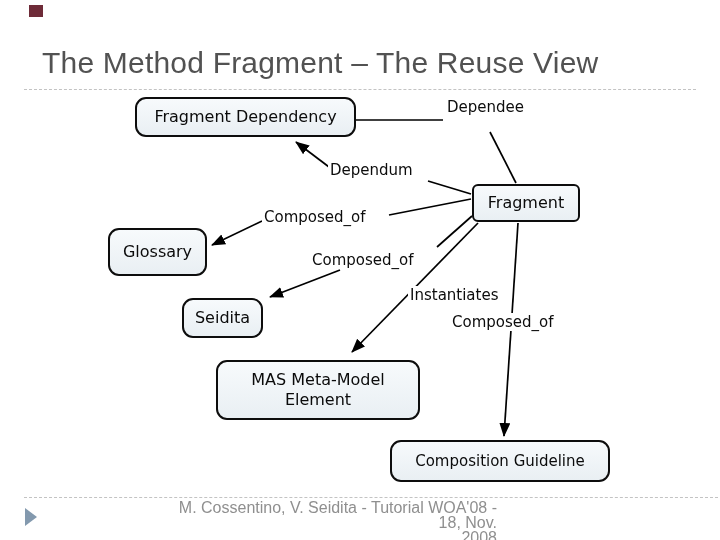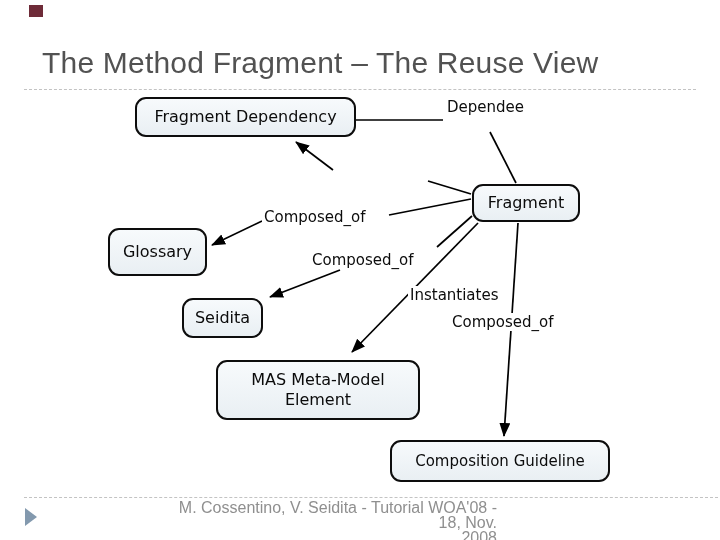--- a/index.html
+++ b/index.html
@@ -30,21 +30,21 @@
   #l-composed3{left:450px;top:313px;}
 
   .node{
     position:absolute;z-index:3;box-sizing:border-box;
     border:2px solid #0d0d0d;border-radius:11px;
     background:linear-gradient(180deg,#f7fafc 0%,#e9eff3 100%);
     display:flex;align-items:center;justify-content:center;text-align:center;
     font-family:"DejaVu Sans",sans-serif;font-size:16px;color:#0b0b0b;line-height:1.25;
   }
   #n-fragment-dependency{left:115px;top:97px;width:221px;height:40px;margin-left:20px;}
-  #n-fragment{left:472px;top:184px;width:108px;height:38px;}
+  #n-fragment{left:472px;top:184px;width:108px;height:38px;border-radius:6px;}
   #n-glossary{left:108px;top:228px;width:99px;height:48px;}
   #n-aspect{left:182px;top:298px;width:81px;height:40px;}
   #n-mas{left:216px;top:360px;width:204px;height:60px;padding:0 23px;}
   #n-composition-guideline{left:390px;top:440px;width:220px;height:42px;font-size:15px;}
 
   #footer-text{
     position:absolute;left:157px;top:500px;width:340px;z-index:2;
     font-size:16px;line-height:15px;color:#8f8f8f;text-align:right;
   }
   #footer-bullet{
@@ -74,20 +74,21 @@
       <line x1="428" y1="181" x2="471" y2="194" stroke="#000000" stroke-width="1.7"></line>
       <line x1="262" y1="221" x2="212" y2="245" stroke="#000000" stroke-width="1.7" marker-end="url(#arrowhead)"></line>
       <line x1="389" y1="215" x2="471" y2="199" stroke="#000000" stroke-width="1.7"></line>
       <line x1="472" y1="216" x2="437" y2="247" stroke="#000000" stroke-width="1.7"></line>
       <line x1="340" y1="270" x2="270" y2="297" stroke="#000000" stroke-width="1.7" marker-end="url(#arrowhead)"></line>
       <line x1="478" y1="223" x2="352" y2="352" stroke="#000000" stroke-width="1.7" marker-end="url(#arrowhead)"></line>
       <line x1="518" y1="223" x2="504" y2="436" stroke="#000000" stroke-width="1.7" marker-end="url(#arrowhead)"></line>
     </svg>
 
   <span class="edge-label" id="l-dependee">Dependee</span>
+  <span class="edge-label" id="l-dependum">Dependum</span>
   <span class="edge-label" id="l-composed1">Composed_of</span>
   <span class="edge-label" id="l-composed2">Composed_of</span>
   <span class="edge-label" id="l-instantiates">Instantiates</span>
   <span class="edge-label" id="l-composed3">Composed_of</span>
 
   <div class="node" id="n-fragment-dependency">
     <span>Fragment Dependency</span>
   </div>
   <div class="node" id="n-fragment">
     <span>Fragment</span>

